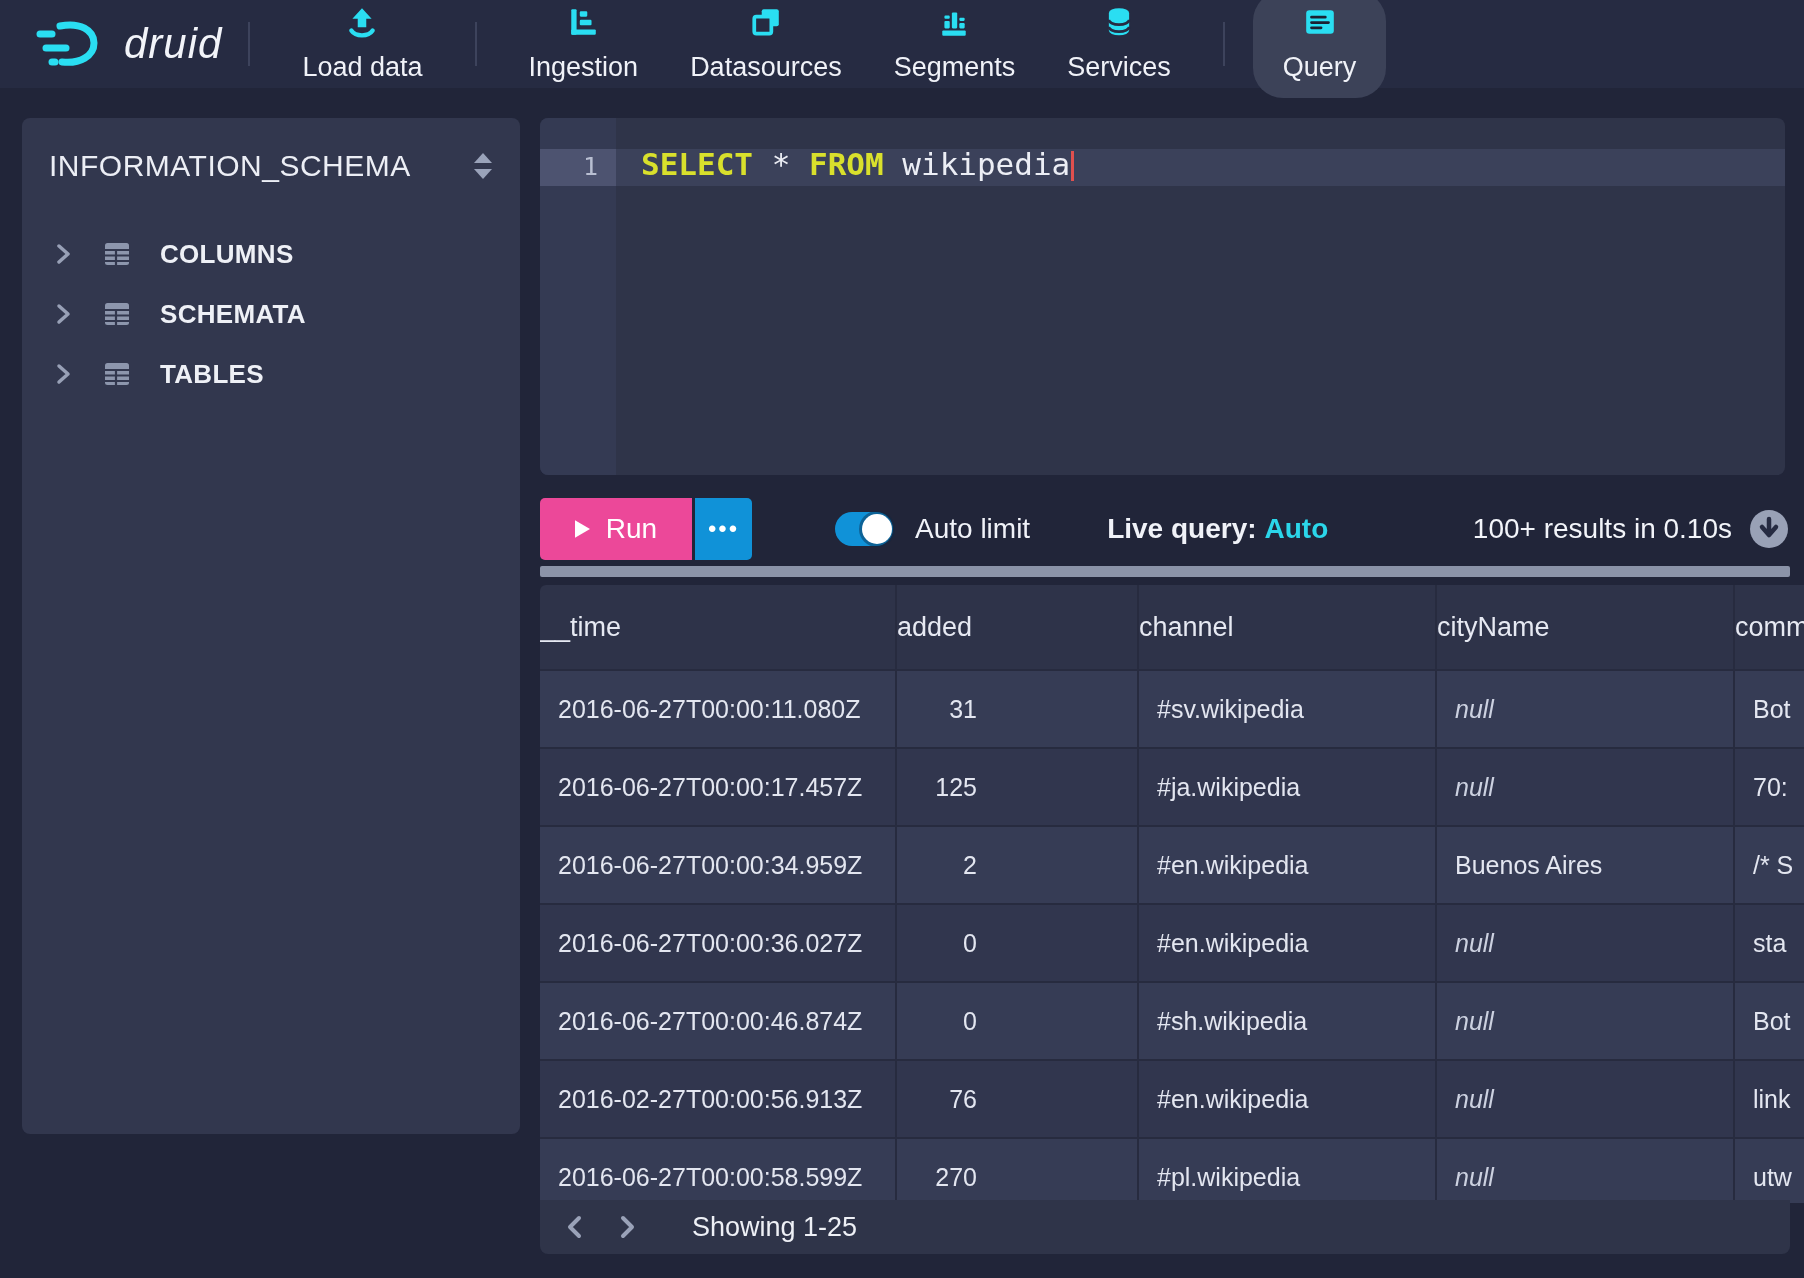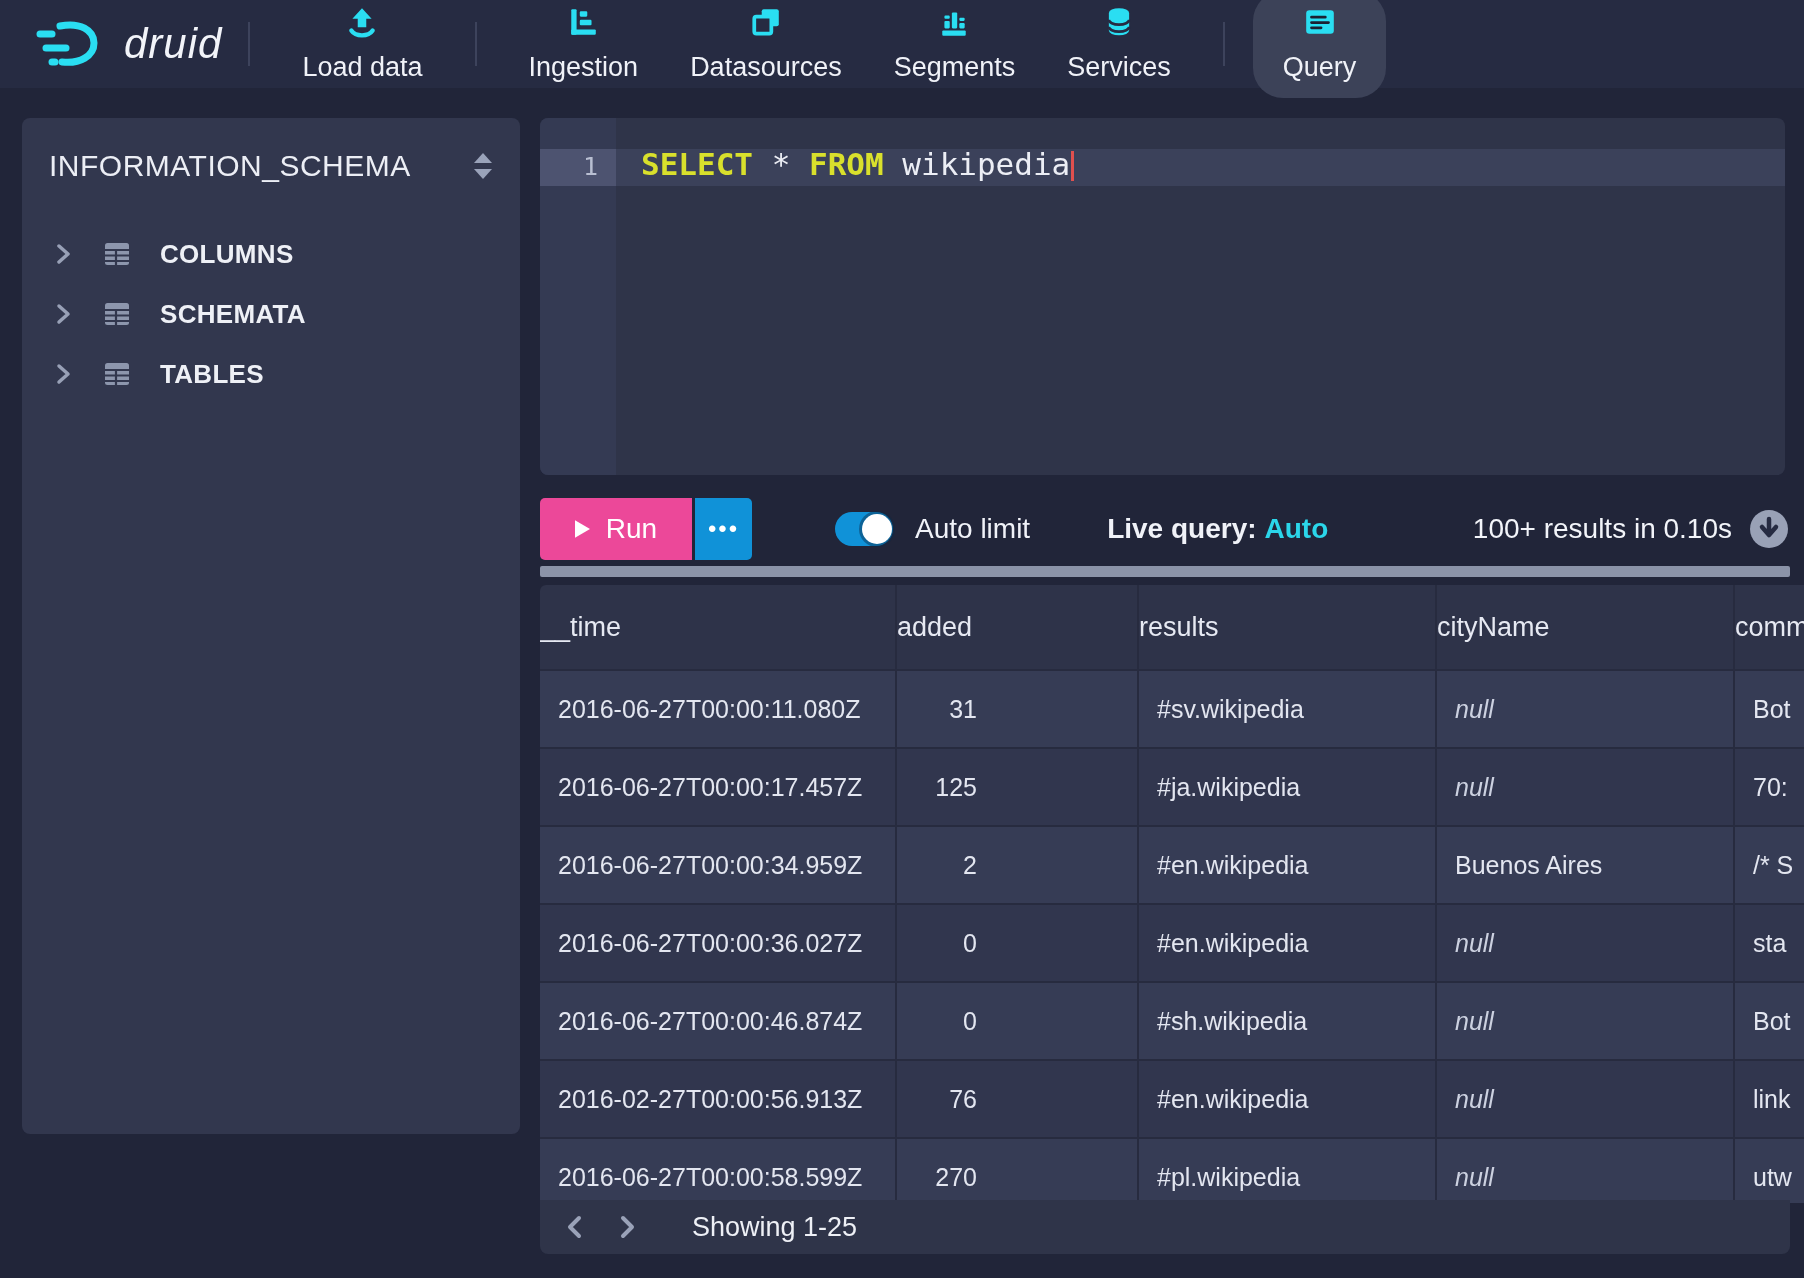--- a/index.html
+++ b/index.html
@@ -250,21 +250,21 @@
   </div>
 </div>
 
 <div class="hscroll-bar"></div>
 
 <section class="results">
   <div class="rt-inner">
     <div class="rt-header">
       <div class="cell">__time</div>
       <div class="cell">added</div>
-      <div class="cell">results</div>
+      <div class="cell">channel</div>
       <div class="cell">cityName</div>
       <div class="cell">comment</div>
     </div>
     <div class="rt-body">
       <div class="rt-row">
         <div class="cell">2016-06-27T00:00:11.080Z</div>
         <div class="cell num">
             <span class="val">31</span>
           </div>
         <div class="cell">#sv.wikipedia</div>

